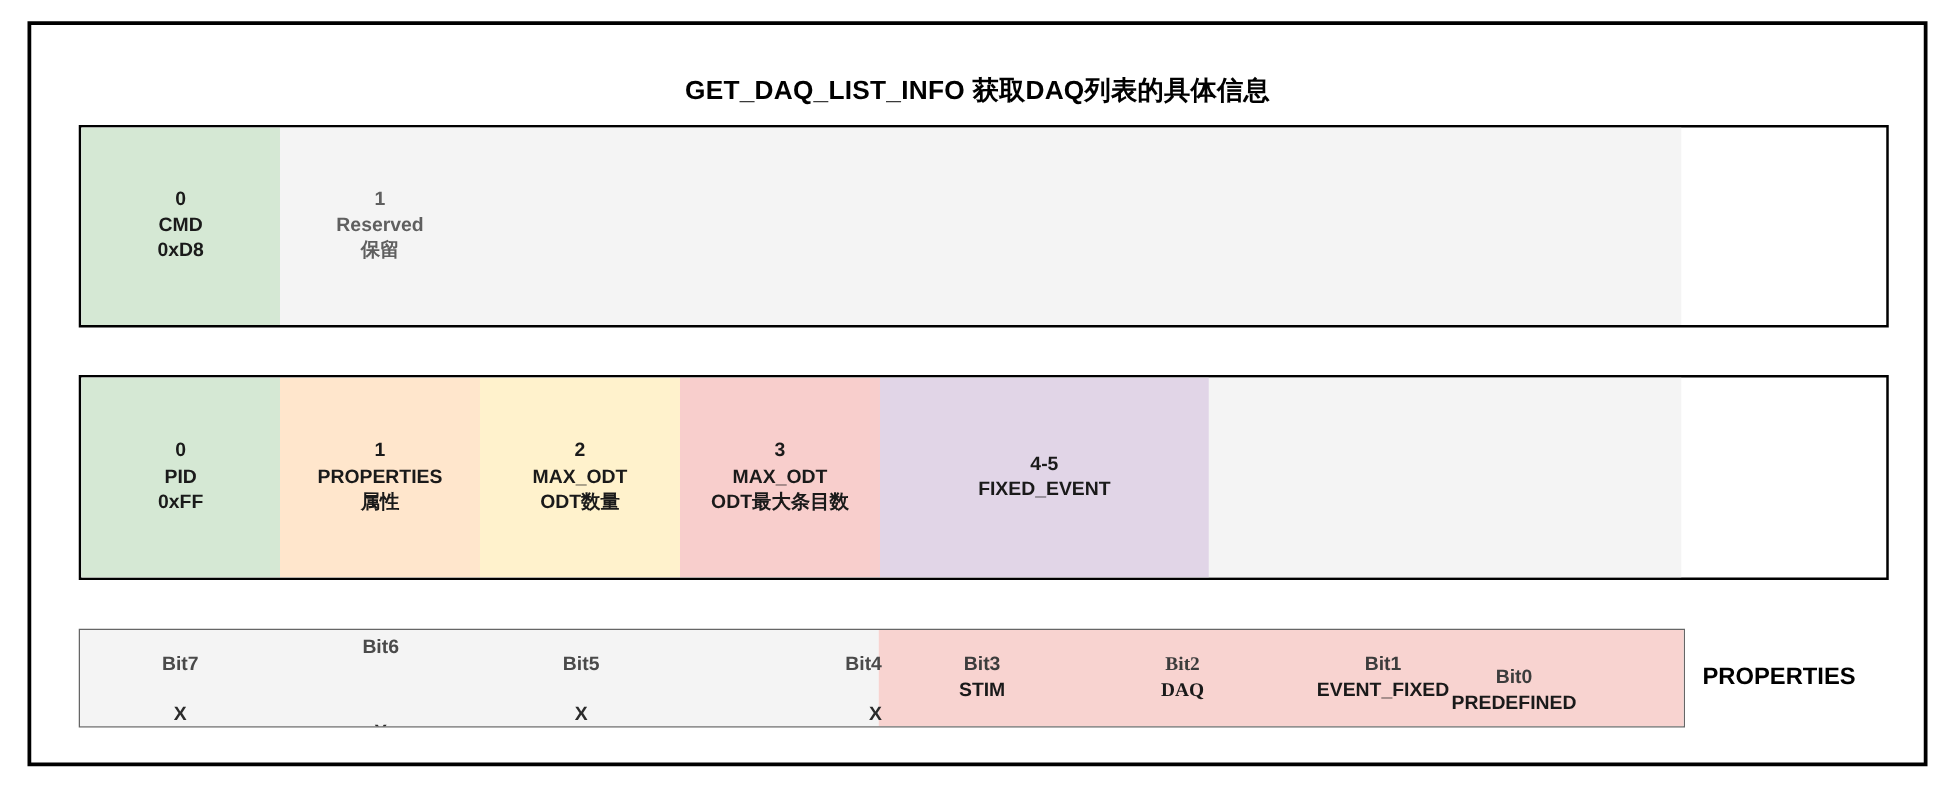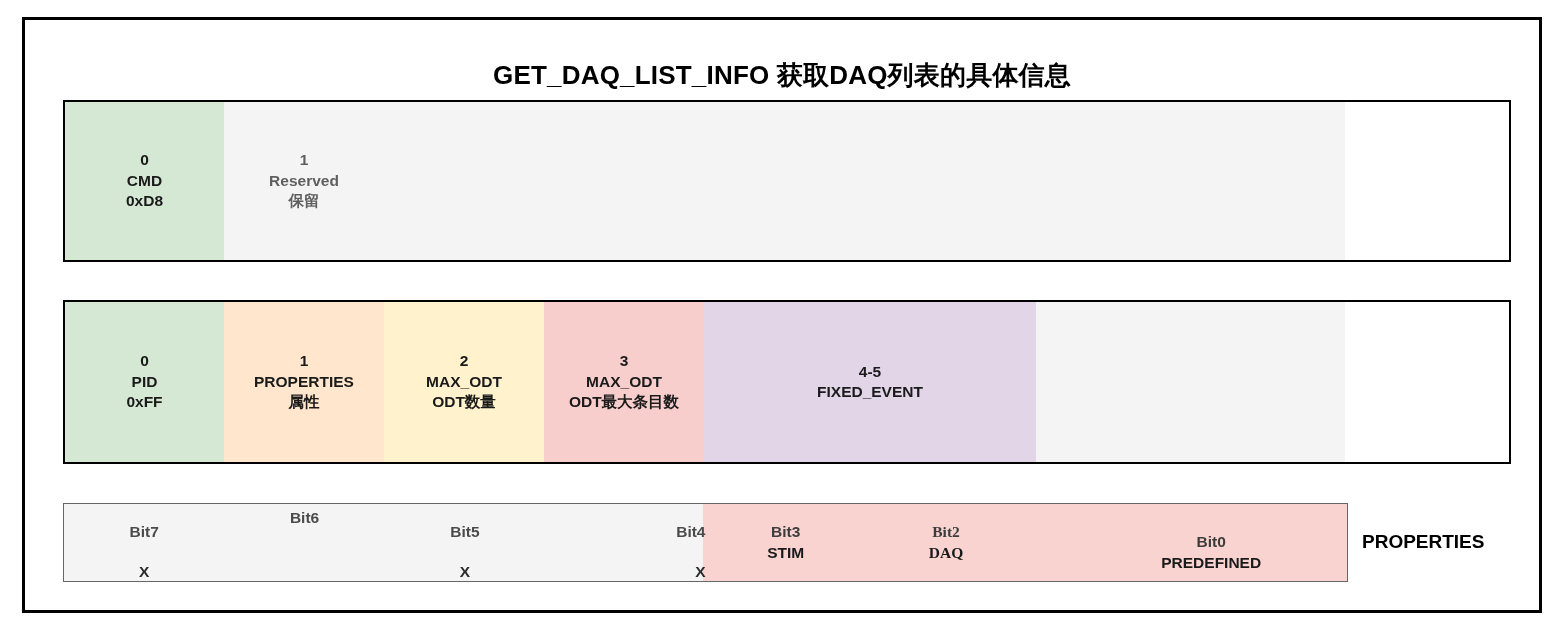--- a/index.html
+++ b/index.html
@@ -25,21 +25,21 @@
     box-sizing: border-box;
     background: #ffffff;
   }
 
   .title {
     position: absolute;
     left: 0;
     top: 38px;
     width: 100%;
     text-align: center;
-    font-size: 26px;
+    font-size: 21px;
     font-weight: bold;
     color: #000000;
     letter-spacing: 0.2px;
     white-space: nowrap;
   }
 
   
   .band {
     position: absolute;
     box-sizing: border-box;
@@ -134,21 +134,21 @@
         <div class="cell strong" style="left: 319px; width: 160px; background: rgb(255, 242, 204);">
           <span class="ln">2</span>
           <span class="ln">MAX_ODT</span>
           <span class="ln">ODT数量</span>
         </div>
         <div class="cell strong" style="left: 479px; width: 160px; background: rgb(248, 206, 204);">
           <span class="ln">3</span>
           <span class="ln">MAX_ODT</span>
           <span class="ln">ODT最大条目数</span>
         </div>
-        <div class="cell strong" style="left: 639px; width: 332px; background: rgb(225, 213, 231);">
+        <div class="cell strong" style="left: 639px; width: 263px; background: rgb(225, 213, 231);">
           <span class="ln">4-5</span>
           <span class="ln">FIXED_EVENT</span>
         </div>
       </div>
   </div>
 
   <div class="band thin" id="band-bits" style="left:38px; top:483px; width:1285px; height:79px;">
     <div class="band-inner" id="bit-cells">
         <div class="fill" style="left: 0px; width: 639px; background: rgb(244, 244, 244);"></div>
         <div class="fill" style="left: 639px; width: 644px; background: rgb(248, 211, 208);"></div>
@@ -169,20 +169,24 @@
           <span class="ln sub">X</span>
         </div>
         <div class="cell bitcell pinky" style="left: 641.5px; width: 160.375px;">
           <span class="ln">Bit3</span>
           <span class="ln sub">STIM</span>
         </div>
         <div class="cell bitcell pinky" style="left: 801.875px; width: 160.375px; font-family: Liberation Serif, serif;">
           <span class="ln">Bit2</span>
           <span class="ln sub">DAQ</span>
         </div>
+        <div class="cell bitcell pinky" style="left: 962.25px; width: 160.375px;">
+          <span class="ln">Bit1</span>
+          <span class="ln sub">EVENT_FIXED</span>
+        </div>
         <div class="cell bitcell pinky" style="left: 1067px; width: 160.375px; margin-top: 20px;">
           <span class="ln">Bit0</span>
           <span class="ln sub">PREDEFINED</span>
         </div>
       </div>
   </div>
 
   <div class="props-label" style="left:1337px; top:511px;">PROPERTIES</div>
 
 </div>

